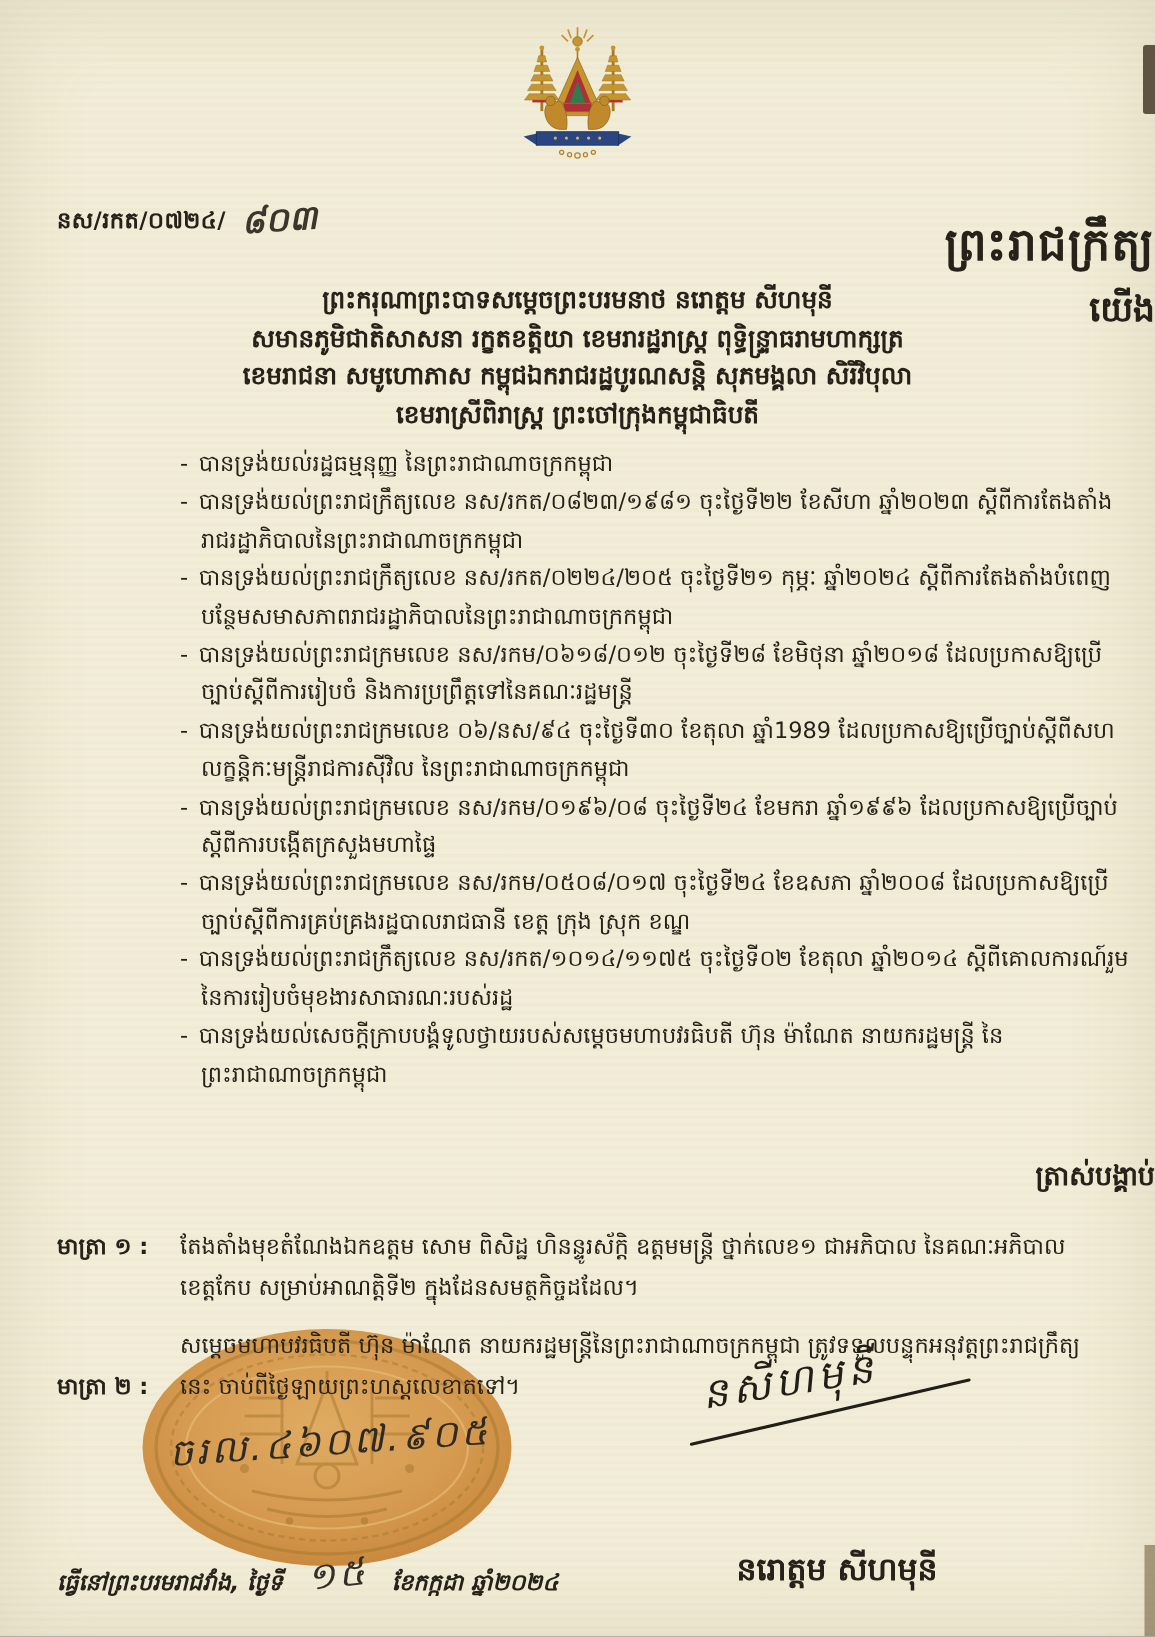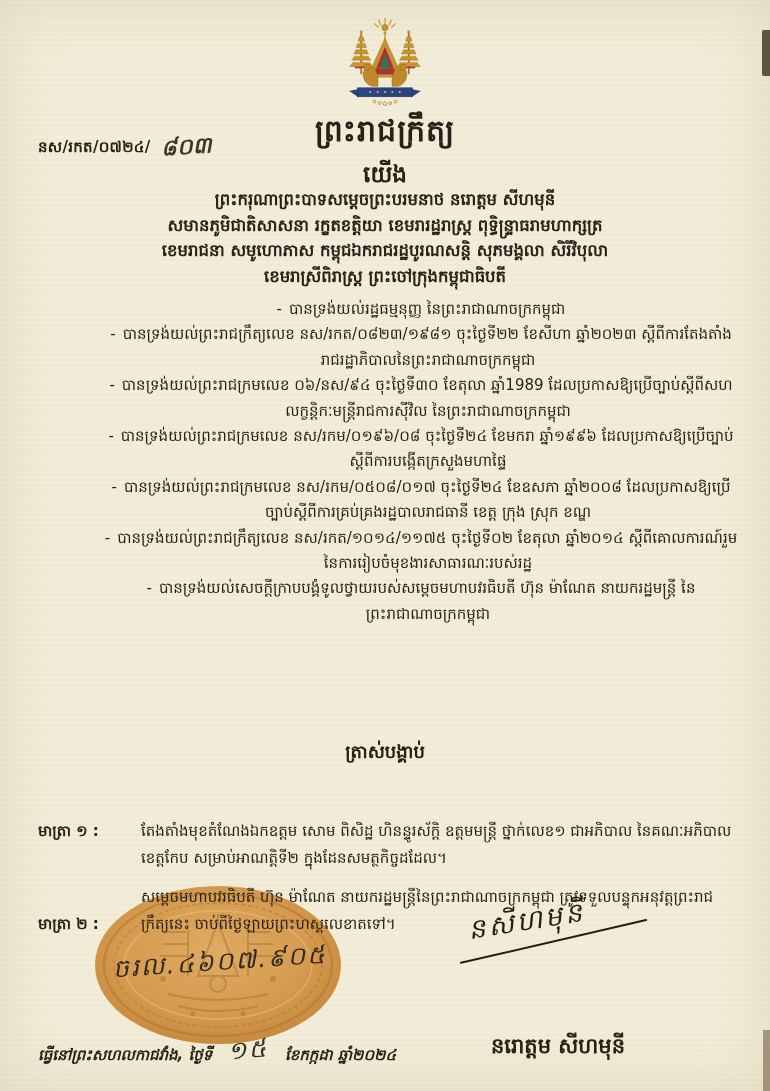--- a/index.html
+++ b/index.html
@@ -8,45 +8,45 @@
     width:770px;height:1091px;
     margin:0 auto;
     background:#f2edd8;
     background-image:repeating-linear-gradient(0deg, rgba(200,185,140,.06) 0 2px, rgba(255,255,255,0) 2px 5px);
     box-shadow:inset 0 0 60px rgba(120,100,60,.14);
     overflow:hidden;
     font-family:"DejaVu Sans","Liberation Sans",sans-serif;
     color:#262219;
   }
   .abs{position:absolute;}
-  .center{text-align:center;width:100%;}
+  .center{text-align:right;width:100%;margin-top:32px;}
 
   .ref{top:131px;left:38px;font-size:15px;font-weight:700;letter-spacing:.3px;z-index:3;}
   .ref .hw{font-size:22px;font-style:italic;margin-left:10px;display:inline-block;transform:rotate(-4deg) translateY(2px);color:#3b352c;}
 
   .emblem{top:16px;left:336px;width:98px;height:94px;z-index:2;}
 
   .doc-title{top:112px;font-size:30px;font-weight:800;letter-spacing:1px;z-index:2;}
   .doc-we{top:160px;font-size:23px;font-weight:800;z-index:2;}
 
   .royal-titles{top:187px;left:40px;width:690px;z-index:2;}
   .royal-titles div{font-size:16.5px;font-weight:800;line-height:25.5px;text-align:center;}
 
-  .preamble{top:297px;left:104px;width:634px;z-index:2;text-align:center;}
+  .preamble{top:297px;left:120px;width:634px;z-index:2;}
   .pitem{font-size:15px;line-height:25.4px;padding-left:14px;text-indent:-14px;margin:0;}
   .pitem .dash{margin-right:7px;}
   .b{font-weight:400;}
 
   .order-heading{top:740px;font-size:18px;font-weight:800;z-index:2;}
 
   .article{position:absolute;left:38px;width:700px;display:flex;z-index:2;}
   .article-1{top:818px;}
   .article-2{top:884px;align-items:flex-end;}
   .alabel{width:82px;flex:none;font-weight:800;font-size:15px;line-height:27px;}
-  .atext{flex:1;font-size:15px;line-height:27px;margin-left:21px;}
+  .atext{flex:1;font-size:15px;line-height:27px;}
 
   .seal{top:884px;left:93px;width:250px;height:162px;z-index:1;}
   .seal-hw{top:946px;left:110px;width:220px;text-align:center;font-size:25px;font-style:italic;
     color:#2f2a22;transform:rotate(-4deg);letter-spacing:2px;z-index:3;}
 
   .sig-hw{top:904px;left:468px;font-size:27px;font-style:italic;color:#211e18;
     transform:rotate(-9deg);letter-spacing:3px;z-index:3;}
   .sig-line{top:962px;left:460px;width:192px;height:2.4px;background:#211e18;
     transform:rotate(-13deg);transform-origin:left center;border-radius:2px;z-index:3;}
   .signer{top:1032px;left:436px;width:244px;text-align:center;font-size:21px;font-weight:800;z-index:3;}
@@ -145,20 +145,22 @@
     <div>សមានភូមិជាតិសាសនា រក្ខតខត្តិយា ខេមរារដ្ឋរាស្ត្រ ពុទ្ធិន្ទ្រាធរាមហាក្សត្រ</div>
     <div>ខេមរាជនា សមូហោភាស កម្ពុជឯករាជរដ្ឋបូរណសន្តិ សុភមង្គលា សិរីវិបុលា</div>
     <div>ខេមរាស្រីពិរាស្ត្រ ព្រះចៅក្រុងកម្ពុជាធិបតី</div>
   </div>
 
   <div class="abs center doc-we">យើង</div>
 
   <div class="abs preamble">
     <p class="pitem"><span class="dash">-</span><span>បានទ្រង់យល់រដ្ឋធម្មនុញ្ញ នៃព្រះរាជាណាចក្រកម្ពុជា</span><span class="b"></span><span></span></p>
     <p class="pitem"><span class="dash">-</span><span>បានទ្រង់យល់ព្រះរាជក្រឹត្យលេខ នស/រកត/០៨២៣/១៩៨១ ចុះថ្ងៃទី២២ ខែសីហា ឆ្នាំ២០២៣ ស្តីពីការតែងតាំងរាជរដ្ឋាភិបាលនៃព្រះរាជាណាចក្រកម្ពុជា</span><span class="b"></span><span></span></p>
+    <p class="pitem"><span class="dash">-</span><span>បានទ្រង់យល់ព្រះរាជក្រឹត្យលេខ នស/រកត/០២២៤/២០៥ ចុះថ្ងៃទី២១ កុម្ភៈ ឆ្នាំ២០២៤ ស្តីពីការតែងតាំងបំពេញបន្ថែមសមាសភាពរាជរដ្ឋាភិបាលនៃព្រះរាជាណាចក្រកម្ពុជា</span><span class="b"></span><span></span></p>
+    <p class="pitem"><span class="dash">-</span><span>បានទ្រង់យល់ព្រះរាជក្រមលេខ នស/រកម/០៦១៨/០១២ ចុះថ្ងៃទី២៨ ខែមិថុនា ឆ្នាំ២០១៨ ដែលប្រកាសឱ្យប្រើច្បាប់ស្តីពីការរៀបចំ និងការប្រព្រឹត្តទៅនៃគណៈរដ្ឋមន្ត្រី</span><span class="b"></span><span></span></p>
     <p class="pitem"><span class="dash">-</span><span>បានទ្រង់យល់ព្រះរាជក្រមលេខ ០៦/នស/៩៤ ចុះថ្ងៃទី៣០ ខែតុលា ឆ្នាំ1989 ដែលប្រកាសឱ្យប្រើច្បាប់ស្តីពីសហលក្ខន្តិកៈមន្ត្រីរាជការស៊ីវិល នៃព្រះរាជាណាចក្រកម្ពុជា</span><span class="b"></span><span></span></p>
     <p class="pitem"><span class="dash">-</span><span>បានទ្រង់យល់ព្រះរាជក្រមលេខ នស/រកម/០១៩៦/០៨ ចុះថ្ងៃទី២៤ ខែមករា ឆ្នាំ១៩៩៦ ដែលប្រកាសឱ្យប្រើច្បាប់ស្តីពីការបង្កើតក្រសួងមហាផ្ទៃ</span><span class="b"></span><span></span></p>
     <p class="pitem"><span class="dash">-</span><span>បានទ្រង់យល់ព្រះរាជក្រមលេខ នស/រកម/០៥០៨/០១៧ ចុះថ្ងៃទី២៤ ខែឧសភា ឆ្នាំ២០០៨ ដែលប្រកាសឱ្យប្រើច្បាប់ស្តីពីការគ្រប់គ្រងរដ្ឋបាលរាជធានី ខេត្ត ក្រុង ស្រុក ខណ្ឌ</span><span class="b"></span><span></span></p>
     <p class="pitem"><span class="dash">-</span><span>បានទ្រង់យល់ព្រះរាជក្រឹត្យលេខ នស/រកត/១០១៤/១១៧៥ ចុះថ្ងៃទី០២ ខែតុលា ឆ្នាំ២០១៤ ស្តីពីគោលការណ៍រួមនៃការរៀបចំមុខងារសាធារណៈរបស់រដ្ឋ</span><span class="b"></span><span></span></p>
     <p class="pitem"><span class="dash">-</span><span>បានទ្រង់យល់សេចក្តីក្រាបបង្គំទូលថ្វាយរបស់សម្តេចមហាបវរធិបតី </span><span class="b">ហ៊ុន ម៉ាណែត</span><span> នាយករដ្ឋមន្ត្រី នៃព្រះរាជាណាចក្រកម្ពុជា</span></p>
   </div>
 
   <div class="abs center order-heading">ត្រាស់បង្គាប់</div>
 
   <div class="article article-1">
@@ -204,21 +206,21 @@
       </g>
     </svg>
   </div>
   <div class="abs seal-hw">ចរល.៤៦០៧.៩០៥</div>
 
   <div class="abs sig-hw">នសីហមុនី</div>
   <div class="abs sig-line"></div>
   <div class="abs signer">នរោត្តម សីហមុនី</div>
 
   <div class="abs dateline">
-    <span>ធ្វើនៅព្រះសហលកាជវាំង, ថ្ងៃទី</span>
+    <span>ធ្វើនៅព្រះបរមរាជវាំង, ថ្ងៃទី</span>
     <span class="hw-day">១៥</span>
     <span>ខែកក្កដា ឆ្នាំ២០២៤</span>
   </div>
 
   <div class="abs edge-mark-top"></div>
   <div class="abs edge-mark-bottom"></div>
 
 </div>
 
 </body></html>

